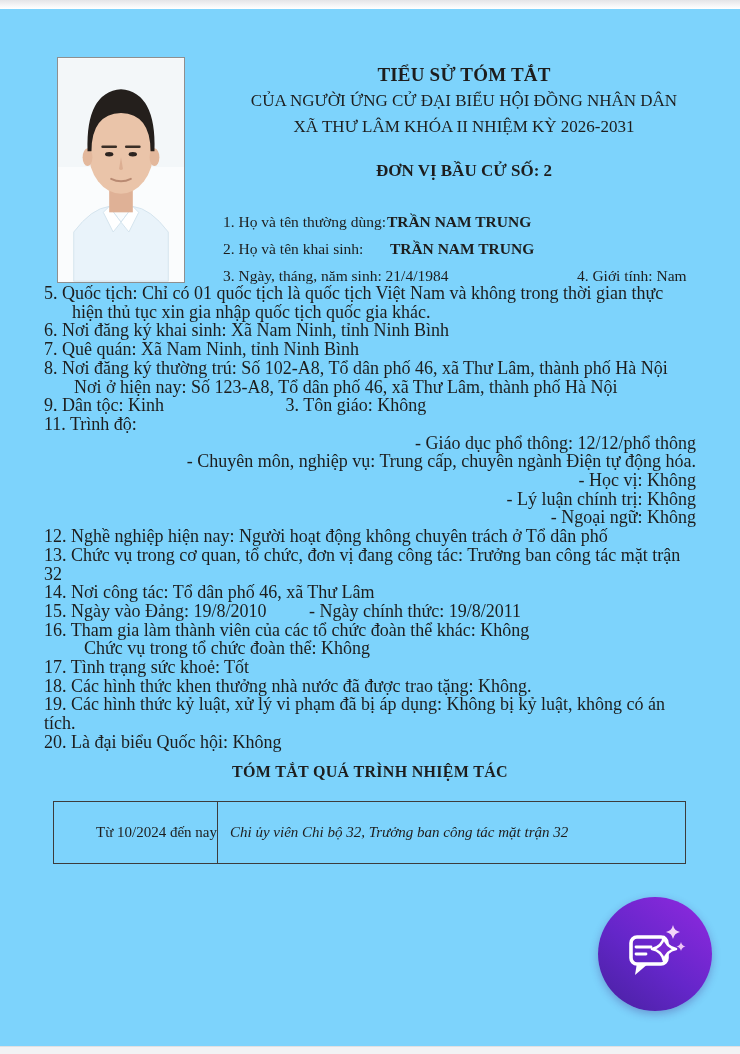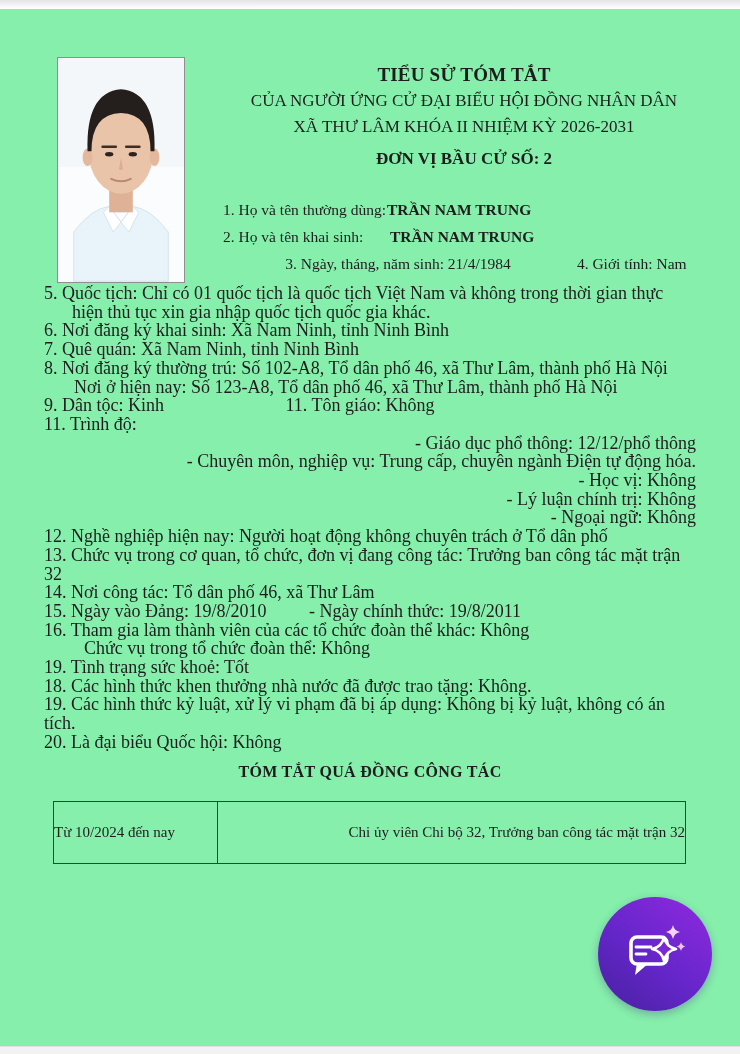--- a/index.html
+++ b/index.html
@@ -1,19 +1,19 @@
 <!DOCTYPE html>
 <html><head>
 <meta charset="utf-8">
 <style>
   * { margin:0; padding:0; box-sizing:border-box; }
   html,body { background:#ffffff; }
   .page {
     position:relative; width:740px; height:1054px; margin:0 auto;
-    background:#86efac; overflow:hidden;
+    background:#7dd3fc; overflow:hidden;
     font-family:"Liberation Serif","DejaVu Serif",serif;
     color:#1d1d1d;
   }
   .edge-top {
     position:absolute; left:0; top:0; width:740px; height:9px;
     background:linear-gradient(180deg,#e4e4e7 0%,#f4f4f6 55%,#ffffff 100%);
   }
   .edge-bottom {
     position:absolute; left:0; bottom:0; width:740px; height:8px;
     background:#f2f2f4; border-top:1px solid #e0e0e3;
@@ -23,27 +23,27 @@
     position:absolute; left:57px; top:57px; width:128px; height:226px;
     border:1px solid #8f8f8f; background:#f8fafb;
   }
   .photo-frame svg { display:block; width:100%; height:100%; }
   
   .header-col {
     position:absolute; left:190px; top:55px; width:548px; text-align:center;
   }
   .doc-title   { font-size:19px; font-weight:700; line-height:27px; margin-top:6px; letter-spacing:.2px; }
   .doc-sub     { font-size:17px; font-weight:400; line-height:26px; }
-  .doc-unit    { font-size:17px; font-weight:700; line-height:26px; margin-top:6px; }
+  .doc-unit    { font-size:17px; font-weight:700; line-height:26px; margin-top:18px; }
   .top-fields  { text-align:left; padding-left:33px; margin-top:24px; font-size:15.5px; }
   .top-field   { line-height:27px; white-space:nowrap; }
   .tf-label-1  { display:inline-block; width:160px; }
   .tf-label-2  { display:inline-block; width:163px; }
   .tf-name     { font-weight:700; }
-  .tf-col-a    { display:inline-block; width:350px;text-align:center; }
+  .tf-col-a    { display:inline-block; width:350px; }
   
   .details {
     position:absolute; left:44px; top:284px; width:652px;
     font-size:18px; line-height:18.7px;
   }
   .details p { margin:0; }
   .hang      { padding-left:28px; text-indent:-28px; }
   .ind-25    { padding-left:25px;text-align:right; }
   .ind-30    { padding-left:30px; }
   .ind-40    { padding-left:40px; }
@@ -54,22 +54,22 @@
     position:absolute; left:0; top:763px; width:740px; text-align:center;
     font-size:16px; font-weight:700; letter-spacing:.3px;
   }
   .work-table {
     position:absolute; left:53px; top:801px; width:633px; height:63px;
     border-collapse:collapse;
   }
   .work-table td {
     border:1px solid #3c3c3c; font-size:15px; vertical-align:middle;
   }
-  .work-table .td-period { width:164px; text-align:left; }
-  .work-table .td-pos    { padding-left:12px; text-align:right; }
+  .work-table .td-period { width:164px; text-align:right; }
+  .work-table .td-pos    { padding-left:12px; text-align:left;font-style:italic; }
   
   .fab {
     position:absolute; left:598px; top:897px; width:114px; height:114px;
     border-radius:50%; border:none; cursor:pointer; padding:0;
     background:linear-gradient(38deg,#47219f 0%,#6426c9 45%,#9129e0 100%);
     box-shadow:0 3px 8px rgba(60,20,120,.30);
     display:flex; align-items:center; justify-content:center;
   }
   .fab svg { display:block; }
 </style>
@@ -130,44 +130,44 @@
   </div>
 
   <div class="details">
     <p class="hang">5. Quốc tịch: Chỉ có 01 quốc tịch là quốc tịch Việt Nam và không trong thời gian thực hiện thủ tục xin gia nhập quốc tịch quốc gia khác.</p>
     <p>6. Nơi đăng ký khai sinh: Xã Nam Ninh, tỉnh Ninh Bình</p>
     <p>7. Quê quán: Xã Nam Ninh, tỉnh Ninh Bình</p>
     <p>8. Nơi đăng ký thường trú: Số 102-A8, Tổ dân phố 46, xã Thư Lâm, thành phố Hà Nội</p>
     <p class="ind-30">Nơi ở hiện nay: Số 123-A8, Tổ dân phố 46, xã Thư Lâm, thành phố Hà Nội</p>
     <p>
       <span class="col-a-235">9. Dân tộc: Kinh</span>
-      <span>11. Tôn giáo: Không</span>
+      <span>3. Tôn giáo: Không</span>
     </p>
     <p>11. Trình độ:</p>
     <p class="ind-25">- Giáo dục phổ thông: 12/12/phổ thông</p>
     <p class="ind-25">- Chuyên môn, nghiệp vụ: Trung cấp, chuyên ngành Điện tự động hóa.</p>
     <p class="ind-25">- Học vị: Không</p>
     <p class="ind-25">- Lý luận chính trị: Không</p>
     <p class="ind-25">- Ngoại ngữ: Không</p>
     <p>12. Nghề nghiệp hiện nay: Người hoạt động không chuyên trách ở Tổ dân phố</p>
     <p>13. Chức vụ trong cơ quan, tổ chức, đơn vị đang công tác: Trưởng ban công tác mặt trận 32</p>
     <p>14. Nơi công tác: Tổ dân phố 46, xã Thư Lâm</p>
     <p>
       <span>15. Ngày vào Đảng: 19/8/2010</span>
       <span class="gap-38">- Ngày chính thức: 19/8/2011</span>
     </p>
     <p>16. Tham gia làm thành viên của các tổ chức đoàn thể khác: Không</p>
     <p class="ind-40">Chức vụ trong tổ chức đoàn thể: Không</p>
-    <p>19. Tình trạng sức khoẻ: Tốt</p>
+    <p>17. Tình trạng sức khoẻ: Tốt</p>
     <p>18. Các hình thức khen thưởng nhà nước đã được trao tặng: Không.</p>
     <p>19. Các hình thức kỷ luật, xử lý vi phạm đã bị áp dụng: Không bị kỷ luật, không có án tích.</p>
     <p>20. Là đại biểu Quốc hội: Không</p>
   </div>
 
-  <div class="work-title">TÓM TẮT QUÁ ĐỒNG CÔNG TÁC</div>
+  <div class="work-title">TÓM TẮT QUÁ TRÌNH NHIỆM TÁC</div>
   <table class="work-table">
     <tbody>
       <tr>
         <td class="td-period">Từ 10/2024 đến nay</td>
         <td class="td-pos">Chi ủy viên Chi bộ 32, Trưởng ban công tác mặt trận 32</td>
       </tr>
     </tbody>
   </table>
 
   <button class="fab">

